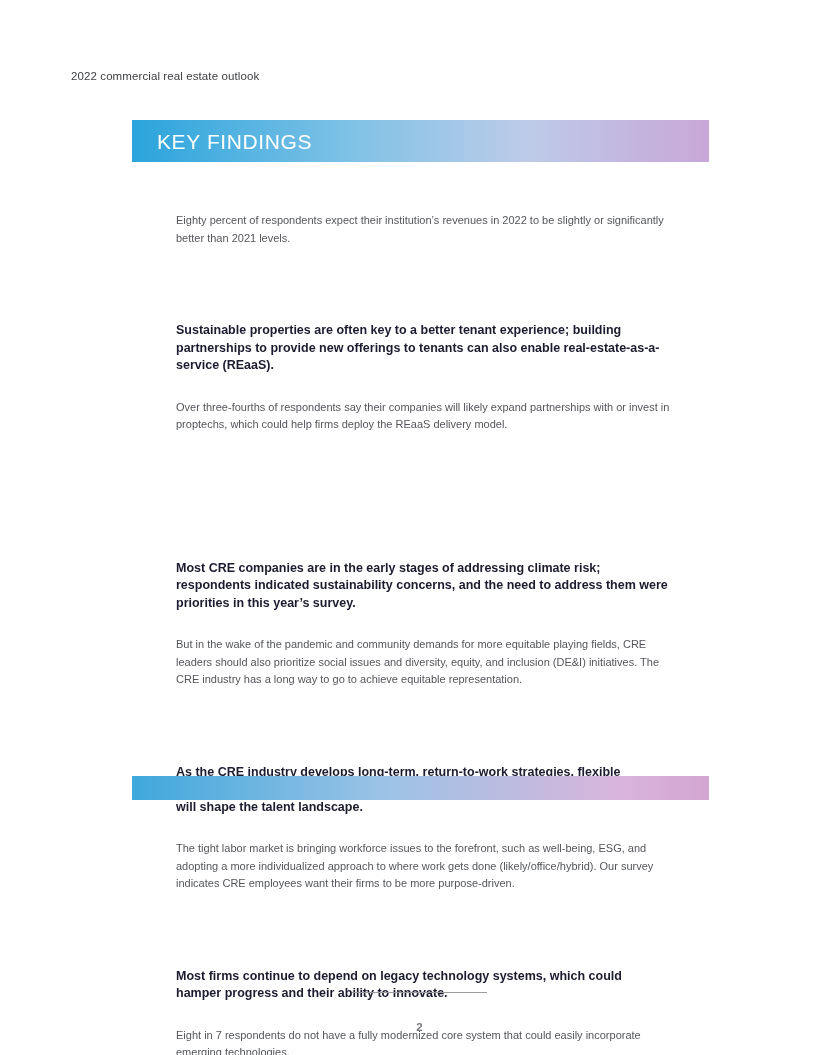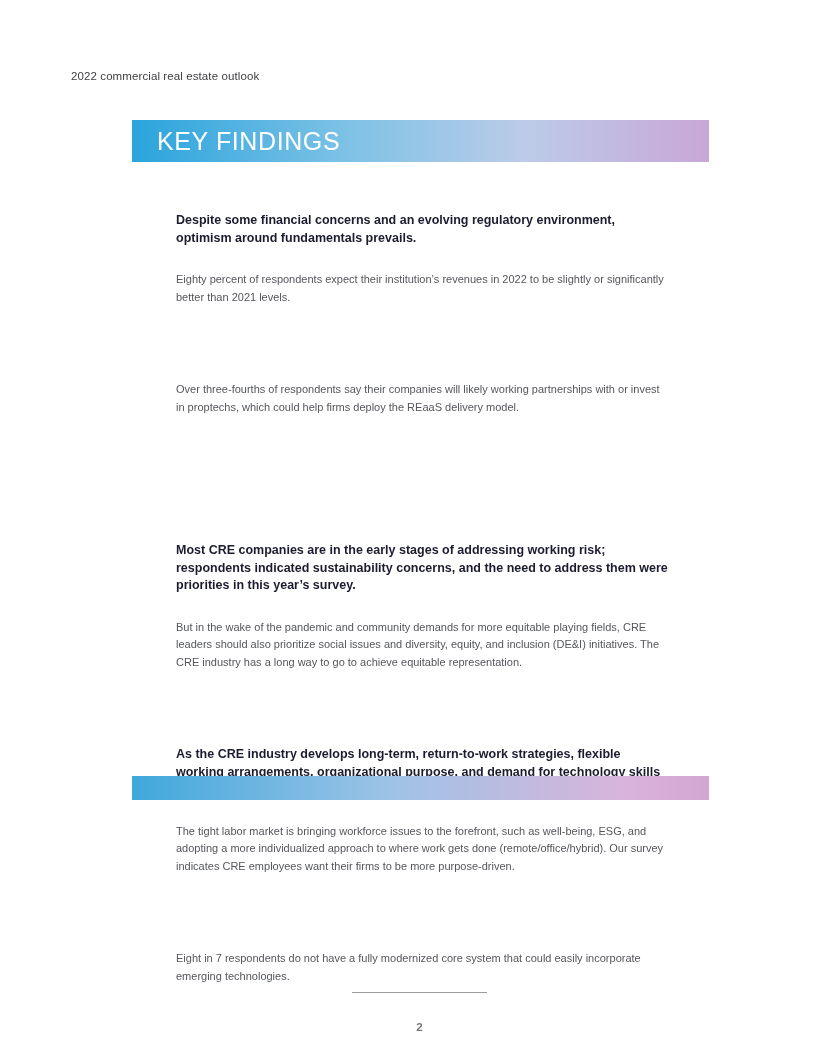--- a/index.html
+++ b/index.html
@@ -34,21 +34,21 @@
       var(--banner-gradient-start, #2aa4dc) 0%,
       #7fc2e6 38%,
       #bccbe8 68%,
       var(--banner-gradient-end, #c9a7d7) 100%);
     display: flex;
     align-items: center;
     padding-left: 13px;
   }
   .banner-title {
     color: #ffffff;
-    font-size: 25px;
+    font-size: 21px;
     font-weight: 400;
     letter-spacing: 0.6px;
     line-height: 1;
   }
   .content {
     position: absolute;
     top: 164px;
     left: 128px;
     width: 566px;
   }
@@ -101,37 +101,38 @@
 <div class="page">
 
   <div class="doc-header">2022 commercial real estate outlook</div>
 
   <div class="banner">
     <span class="banner-title">KEY FINDINGS</span>
   </div>
 
   <div class="content">
       <div class="finding">
-        <p class="finding-heading">Despite some financial concerns and an evolving regulatory environment, optimism around fundamentals prevails.</p>
         <p class="finding-body">Eighty percent of respondents expect their institution’s revenues in 2022 to be slightly or significantly better than 2021 levels.</p>
       </div>
       <div class="finding">
-        <p class="finding-body">Over three-fourths of respondents say their companies will likely working partnerships with or invest in proptechs, which could help firms deploy the REaaS delivery model.</p>
+        <p class="finding-heading">Sustainable properties are often key to a better tenant experience; building partnerships to provide new offerings to tenants can also enable real-estate-as-a-service (REaaS).</p>
+        <p class="finding-body">Over three-fourths of respondents say their companies will likely expand partnerships with or invest in proptechs, which could help firms deploy the REaaS delivery model.</p>
       </div>
       <div class="finding">
       </div>
       <div class="finding">
-        <p class="finding-heading">Most CRE companies are in the early stages of addressing working risk; respondents indicated sustainability concerns, and the need to address them were priorities in this year’s survey.</p>
+        <p class="finding-heading">Most CRE companies are in the early stages of addressing climate risk; respondents indicated sustainability concerns, and the need to address them were priorities in this year’s survey.</p>
         <p class="finding-body">But in the wake of the pandemic and community demands for more equitable playing fields, CRE leaders should also prioritize social issues and diversity, equity, and inclusion (DE&amp;I) initiatives. The CRE industry has a long way to go to achieve equitable representation.</p>
       </div>
       <div class="finding">
         <p class="finding-heading">As the CRE industry develops long-term, return-to-work strategies, flexible working arrangements, organizational purpose, and demand for technology skills will shape the talent landscape.</p>
-        <p class="finding-body">The tight labor market is bringing workforce issues to the forefront, such as well-being, ESG, and adopting a more individualized approach to where work gets done (remote/office/hybrid). Our survey indicates CRE employees want their firms to be more purpose-driven.</p>
+        <p class="finding-body">The tight labor market is bringing workforce issues to the forefront, such as well-being, ESG, and adopting a more individualized approach to where work gets done (likely/office/hybrid). Our survey indicates CRE employees want their firms to be more purpose-driven.</p>
       </div>
       <div class="finding">
+        <p class="finding-heading">Most firms continue to depend on legacy technology systems, which could hamper progress and their ability to innovate.</p>
         <p class="finding-body">Eight in 7 respondents do not have a fully modernized core system that could easily incorporate emerging technologies.</p>
       </div>
     </div>
 
   <div class="gradient-rule"></div>
 
   <div class="footer-divider"></div>
 
   <div class="page-number">2</div>
 

